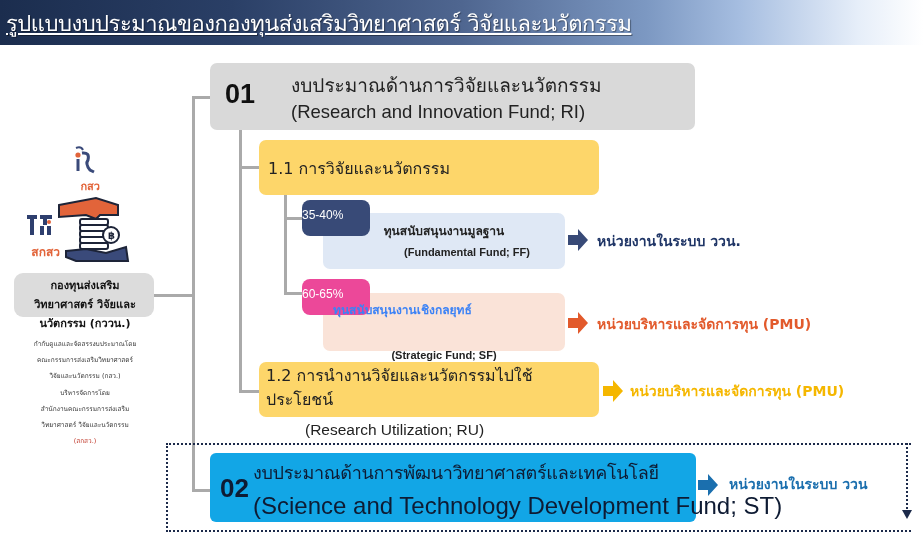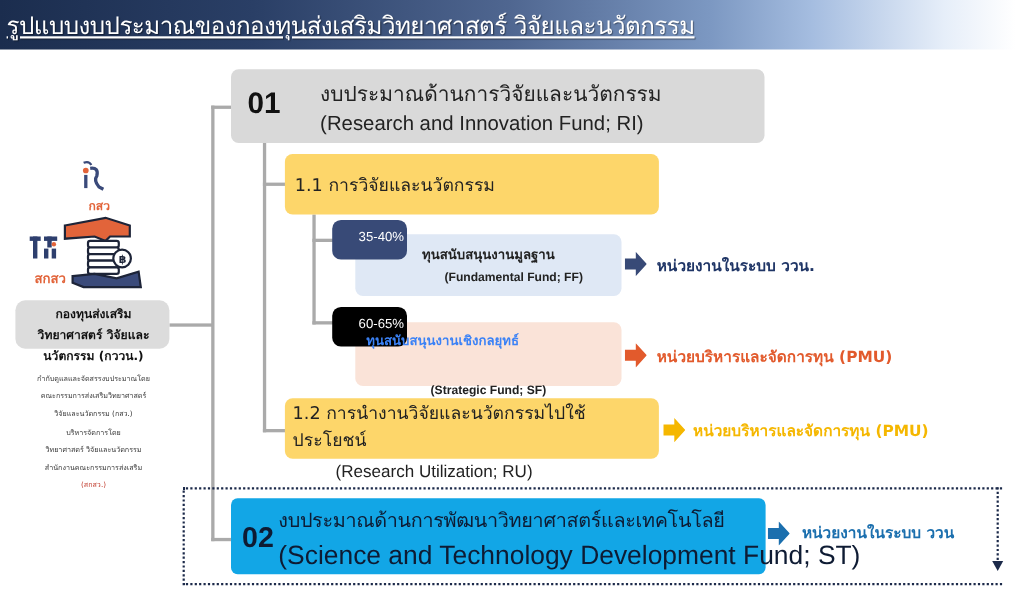--- a/index.html
+++ b/index.html
@@ -39,27 +39,27 @@
     .box { position: absolute; border-radius: 7px; }
     .box-01 { left: 210px; top: 63px; width: 485px; height: 67px; background: #d9d9d9; }
     .num-01 { position: absolute; left: 225px; top: 79px; font-size: 27px; font-weight: bold; color: #111; }
     .t01a { position: absolute; left: 291px; top: 70px; font-size: 19px; color: #222; font-family: "DejaVu Sans", sans-serif; white-space: nowrap; }
     .t01b { position: absolute; left: 291px; top: 101px; font-size: 18.5px; color: #222; white-space: nowrap; }
 
     .box-11 { left: 259px; top: 140px; width: 340px; height: 55px; background: #fdd66a; }
     .t11 { position: absolute; left: 268px; top: 156px; font-size: 16px; color: #222; font-family: "DejaVu Sans", sans-serif; white-space: nowrap; }
 
     .box-ff { left: 323px; top: 213px; width: 242px; height: 56px; background: #dfe8f5; }
-    .badge { position: absolute; border-radius: 8px; color: #ffffff; font-size: 12px; padding: 8px 0 0 24px; }
+    .badge { position: absolute; border-radius: 8px; color: #ffffff; font-size: 12px; padding: 8px 0 0 0; }
     .badge-ff { left: 302px; top: 200px; width: 68px; height: 36px; background: #384a77; }
     .tff1 { position: absolute; left: 323px; top: 221px; width: 242px; text-align: center; font-size: 12px; font-weight: bold; color: #222; font-family: "DejaVu Sans", sans-serif; }
     .tff2 { position: absolute; left: 323px; top: 246px; width: 288px; text-align: center; font-size: 11px; font-weight: bold; color: #222; }
 
     .box-sf { left: 323px; top: 293px; width: 242px; height: 58px; background: #fae3d8; }
-    .badge-sf { left: 302px; top: 279px; width: 68px; height: 36px; background: #000000; }
+    .badge-sf { left: 302px; top: 279px; width: 68px; height: 36px; background: #ec4899; }
     .tsf1 { position: absolute; left: 333px; top: 300px; width: 222px; text-align: left; font-size: 12px; font-weight: bold; color: #3b82f6; font-family: "DejaVu Sans", sans-serif; line-height: 21px; }
     .tsf2 { position: absolute; left: 323px; top: 349px; width: 242px; text-align: center; font-size: 11px; font-weight: bold; color: #222; }
 
     .box-12 { left: 259px; top: 362px; width: 340px; height: 55px; background: #fdd66a; }
     .t12 { position: absolute; left: 266px; top: 364px; width: 330px; font-size: 16px; color: #222; font-family: "DejaVu Sans", sans-serif; line-height: 24px; }
     .t12b { position: absolute; left: 305px; top: 421px; font-size: 15.5px; color: #222; white-space: nowrap; }
 
     .dotted-box {
       position: absolute; left: 166px; top: 443px; width: 745px; height: 89px;
       border: 2px dotted #1c2a4a;
@@ -141,22 +141,22 @@
 <div class="org-name">
   <div>กองทุนส่งเสริม</div>
   <div>วิทยาศาสตร์ วิจัยและ</div>
   <div>นวัตกรรม (กววน.)</div>
 </div>
 <div class="org-desc">
   <div>กำกับดูแลและจัดสรรงบประมาณโดย</div>
   <div>คณะกรรมการส่งเสริมวิทยาศาสตร์</div>
   <div>วิจัยและนวัตกรรม (กสว.)</div>
   <div>บริหารจัดการโดย</div>
+  <div>สำนักงานคณะกรรมการส่งเสริม</div>
   <div>วิทยาศาสตร์ วิจัยและนวัตกรรม</div>
-  <div>สำนักงานคณะกรรมการส่งเสริม</div>
   <div style="color:#c0392b;">(สกสว.)</div>
 </div>
 
 <div class="box box-01"></div>
 <div class="num-01">01</div>
 <div class="t01a">งบประมาณด้านการวิจัยและนวัตกรรม</div>
 <div class="t01b">(Research and Innovation Fund; RI)</div>
 
 <div class="box box-11"></div>
 <div class="t11">1.1 การวิจัยและนวัตกรรม</div>

